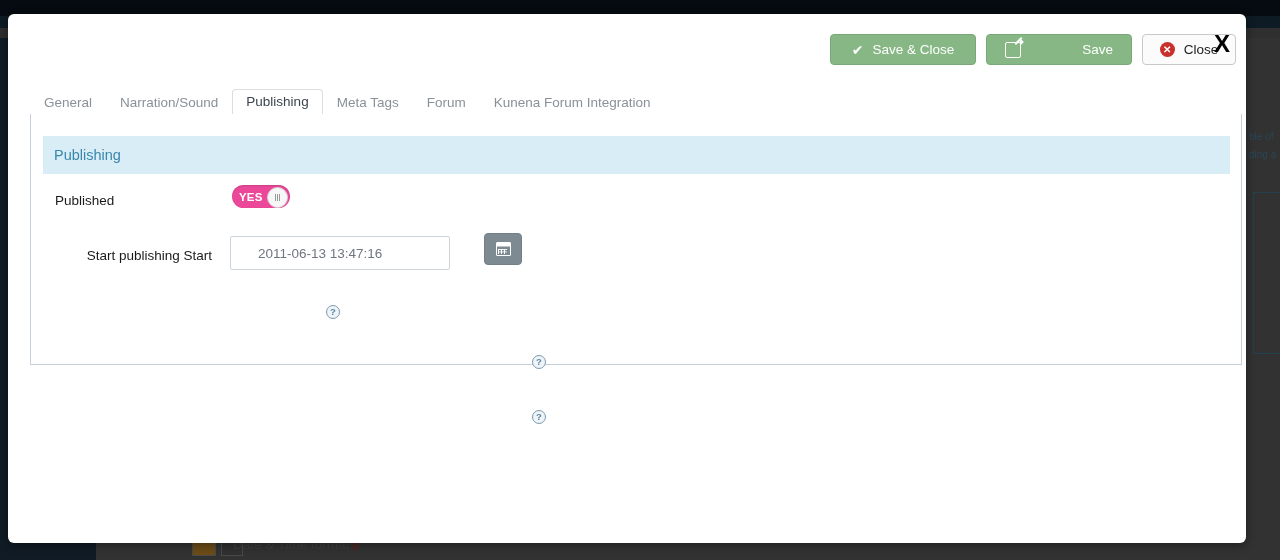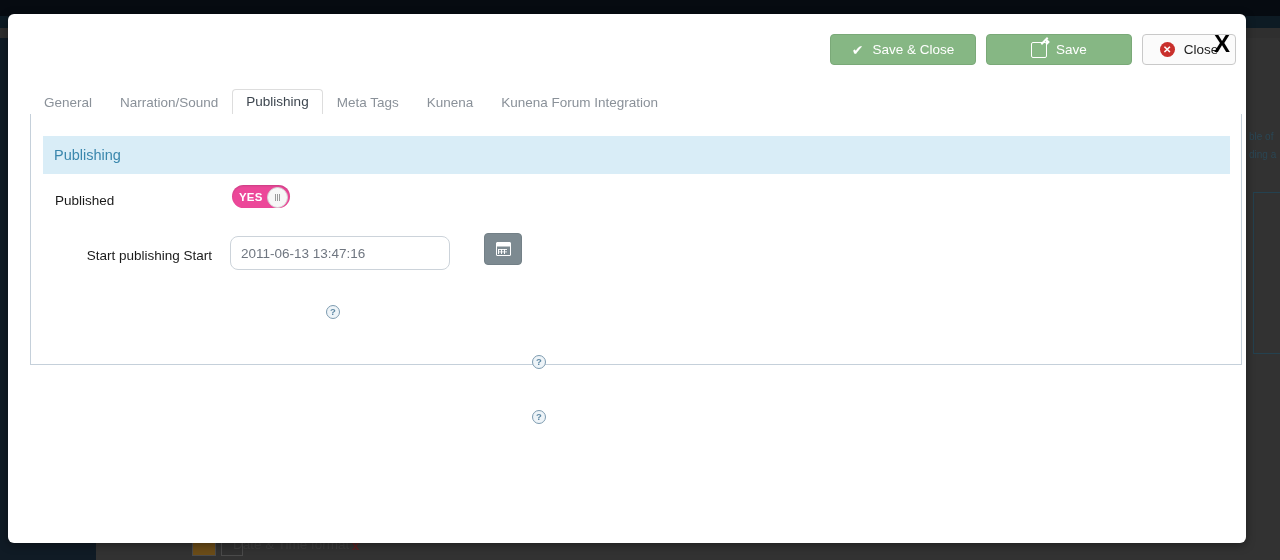--- a/index.html
+++ b/index.html
@@ -115,21 +115,21 @@
     box-sizing: border-box;
     user-select: none;
   }
   .btn-green {
     background: #86b784;
     color: #ffffff;
     border: 1px solid #7aa978;
     padding: 0 18px;
   }
   .btn-green.save-close { width: 146px; }
-  .btn-green.save { width: 146px; }
+  .btn-green.save { width: 146px; justify-content: space-between; }
   .btn-light {
     background: #fbfbfb;
     color: #222222;
     border: 1px solid #c9c9c9;
     width: 94px;
     padding: 0 10px;
   }
   .ico-check { font-size: 14px; line-height: 1; color: #fff; }
   .ico-pencil-box {
     width: 14px; height: 14px;
@@ -280,27 +280,27 @@
   .knob-bar {
     width: 1px; height: 7px; background: #9a9a9a;
   }
 
   
   .tinput {
     position: absolute;
     left: 199px; top: 7px;
     width: 220px; height: 34px;
     border: 1px solid #ccd3da;
-    border-radius: 8px;
+    border-radius: 2px;
     background: #ffffff;
     box-sizing: border-box;
     font-family: "Liberation Sans", sans-serif;
     font-size: 13.5px;
     color: #6f7680;
-    padding: 0 10px;
+    padding: 0 27px;
     outline: none;
   }
 
   
   .calbtn {
     position: absolute;
     left: 453px; top: 4px;
     width: 38px; height: 32px;
     background: #7d8a91;
     border: 1px solid #738087;
@@ -389,21 +389,21 @@
         <span class="ico-redx">✕</span>
         <span>Close</span>
       </div>
     </div>
 
     <div class="tabs">
       <div class="tab">General</div>
       <div class="tab">Narration/Sound</div>
       <div class="tab active">Publishing</div>
       <div class="tab">Meta Tags</div>
-      <div class="tab">Kunena</div>
+      <div class="tab">Forum</div>
       <div class="tab">Kunena Forum Integration</div>
     </div>
 
     <div class="panel">
 
       <div class="legend">
         <span class="legend-text">Publishing</span>
       </div>
 
       <div class="form">

